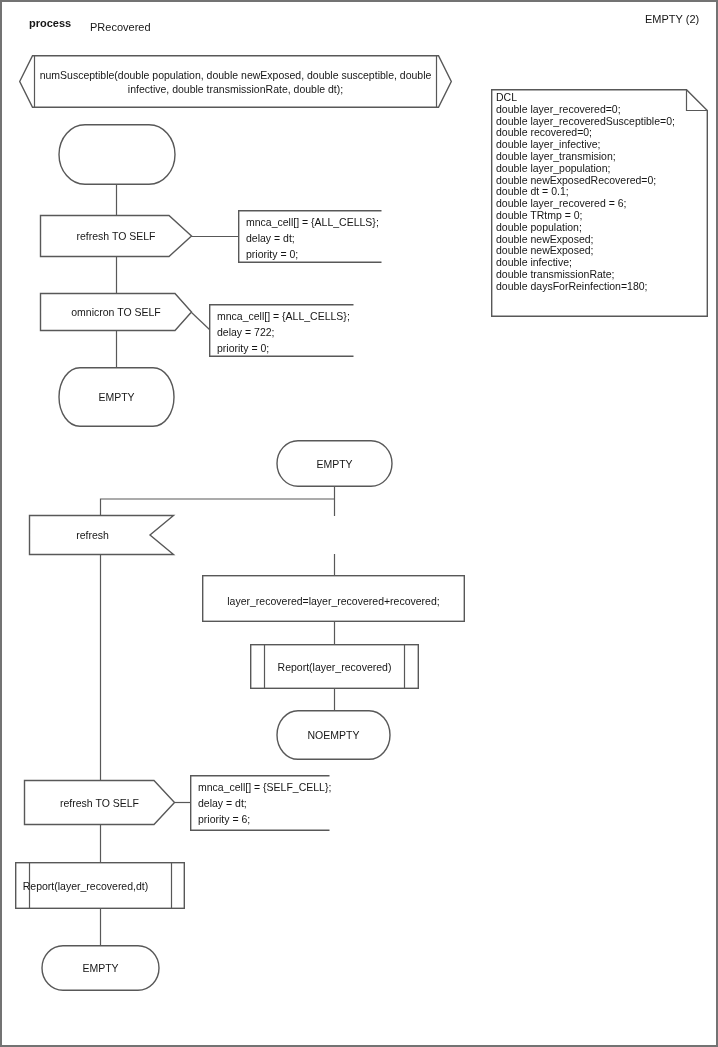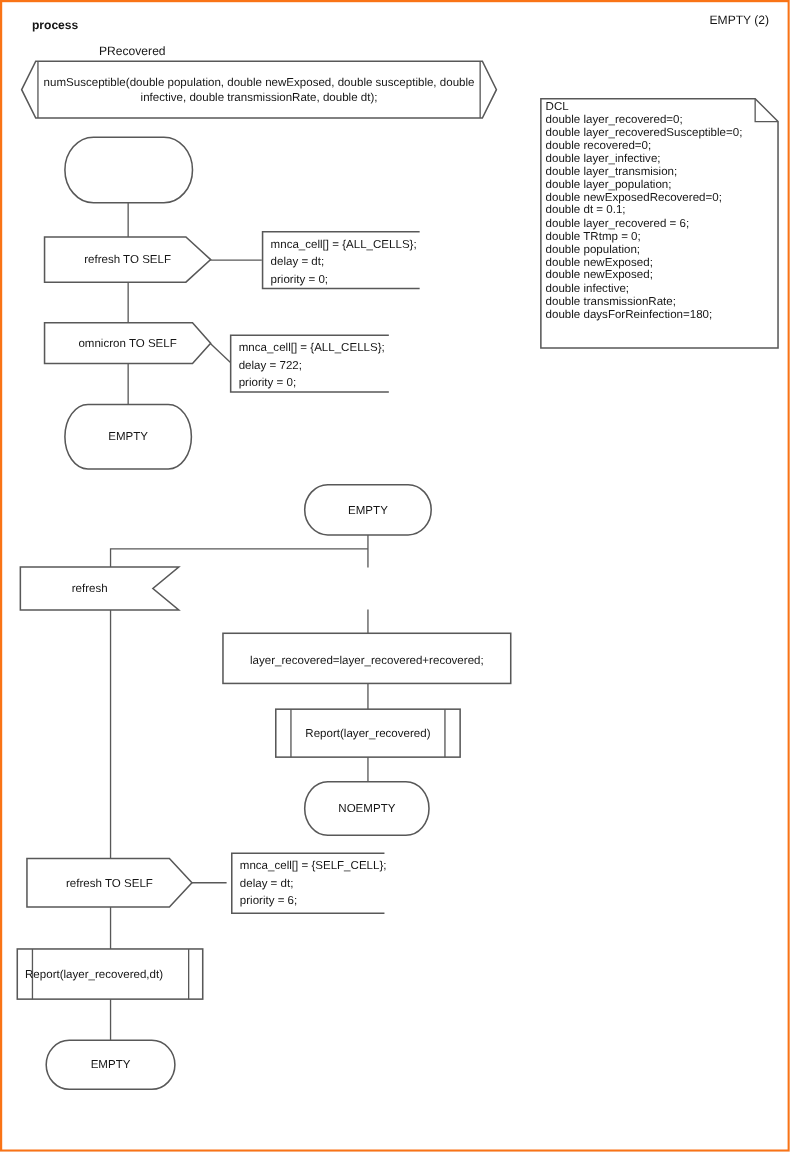--- a/index.html
+++ b/index.html
@@ -1,18 +1,18 @@
 <!DOCTYPE html>
 <html><head>
 <meta charset="utf-8">
 <style>
   html,body{margin:0;padding:0;background:#e8e8e8;}
   .page{
     position:relative;width:718px;height:1047px;background:#ffffff;
-    border:2px solid #f97316;box-sizing:border-box;overflow:hidden;
+    border:2px solid #737373;box-sizing:border-box;overflow:hidden;
     font-family:"Liberation Sans",sans-serif;color:#161616;
   }
   .hdr{position:absolute;white-space:nowrap;font-size:11px;}
   .hdr.bold{font-weight:bold;}
   .node{position:absolute;}
   .node > svg{position:absolute;left:0;top:0;overflow:visible;display:block;}
   .shape{fill:#ffffff;stroke:#585858;stroke-width:1.4;}
   .thin{fill:none;stroke:#585858;stroke-width:1.2;}
   .lbl{
     position:absolute;inset:0;display:flex;align-items:center;justify-content:center;
@@ -27,21 +27,21 @@
   .dcl-text{position:absolute;left:5px;top:3px;font-size:10.5px;line-height:11.8px;white-space:nowrap;}
   .connectors{position:absolute;left:0;top:0;z-index:0;}
   .node{z-index:1;}
 </style>
 </head>
 <body>
 
 <div class="page">
 
   <div class="hdr bold" style="left:27px;top:15px;">process</div>
-  <div class="hdr" style="left:88px;top:19px;margin-top:20px;">PRecovered</div>
+  <div class="hdr" style="left:88px;top:19px;">PRecovered</div>
   <div class="hdr" style="left:643px;top:11px;">EMPTY (2)</div>
 
   <svg class="connectors" width="718" height="1047">
     <path class="thin" d="M114.5,182 V214"></path>
     <path class="thin" d="M114.5,254 V292"></path>
     <path class="thin" d="M114.5,328 V366"></path>
     <path class="thin" d="M332.5,484 V514"></path>
     <path class="thin" d="M332.5,497 H98.5 V514"></path>
     <path class="thin" d="M98.5,552 V779"></path>
     <path class="thin" d="M332.5,552 V574"></path>
@@ -137,21 +137,21 @@
     <div class="lbl">EMPTY</div>
   </div>
 
   <div class="node" style="left:275px;top:438px;width:115px;height:47px;">
     <svg width="115" height="47">
       <path class="shape" d="M21,0.7 H94 A21,22.8 0 0 1 94,46.3 H21 A21,22.8 0 0 1 21,0.7 Z"></path>
     </svg>
     <div class="lbl">EMPTY</div>
   </div>
 
-  <div class="node" style="left:16px;top:513px;width:145px;height:40px;">
+  <div class="node" style="left:27px;top:513px;width:145px;height:40px;">
     <svg width="145" height="40">
       <polygon class="shape" points="0.5,0.5 144.5,0.5 121,20 144.5,39.5 0.5,39.5"></polygon>
     </svg>
     <div class="lbl" style="right:18px;">refresh</div>
   </div>
 
 
   <div class="node" style="left:200px;top:573px;width:263px;height:52px;">
     <svg width="263" height="47">
       <rect class="shape" x="0.7" y="0.7" width="261.6" height="45.6"></rect>
@@ -174,21 +174,21 @@
     <div class="lbl">NOEMPTY</div>
   </div>
 
   <div class="node" style="left:22px;top:778px;width:151px;height:45px;">
     <svg width="151" height="45">
       <polygon class="shape" points="0.5,0.5 130,0.5 150.5,22.5 130,44.5 0.5,44.5"></polygon>
     </svg>
     <div class="lbl">refresh TO SELF</div>
   </div>
 
-  <div class="node" style="left:208px;top:773px;width:140px;height:52px;">
+  <div class="node" style="left:188px;top:773px;width:140px;height:52px;">
     <svg width="140" height="56">
       <path class="shape" d="M139.5,0.7 H0.7 V55.3 H139.5"></path>
     </svg>
     <div class="cmt-text">
       <div>mnca_cell[] = {SELF_CELL};</div>
       <div>delay = dt;</div>
       <div>priority = 6;</div>
     </div>
   </div>
 

